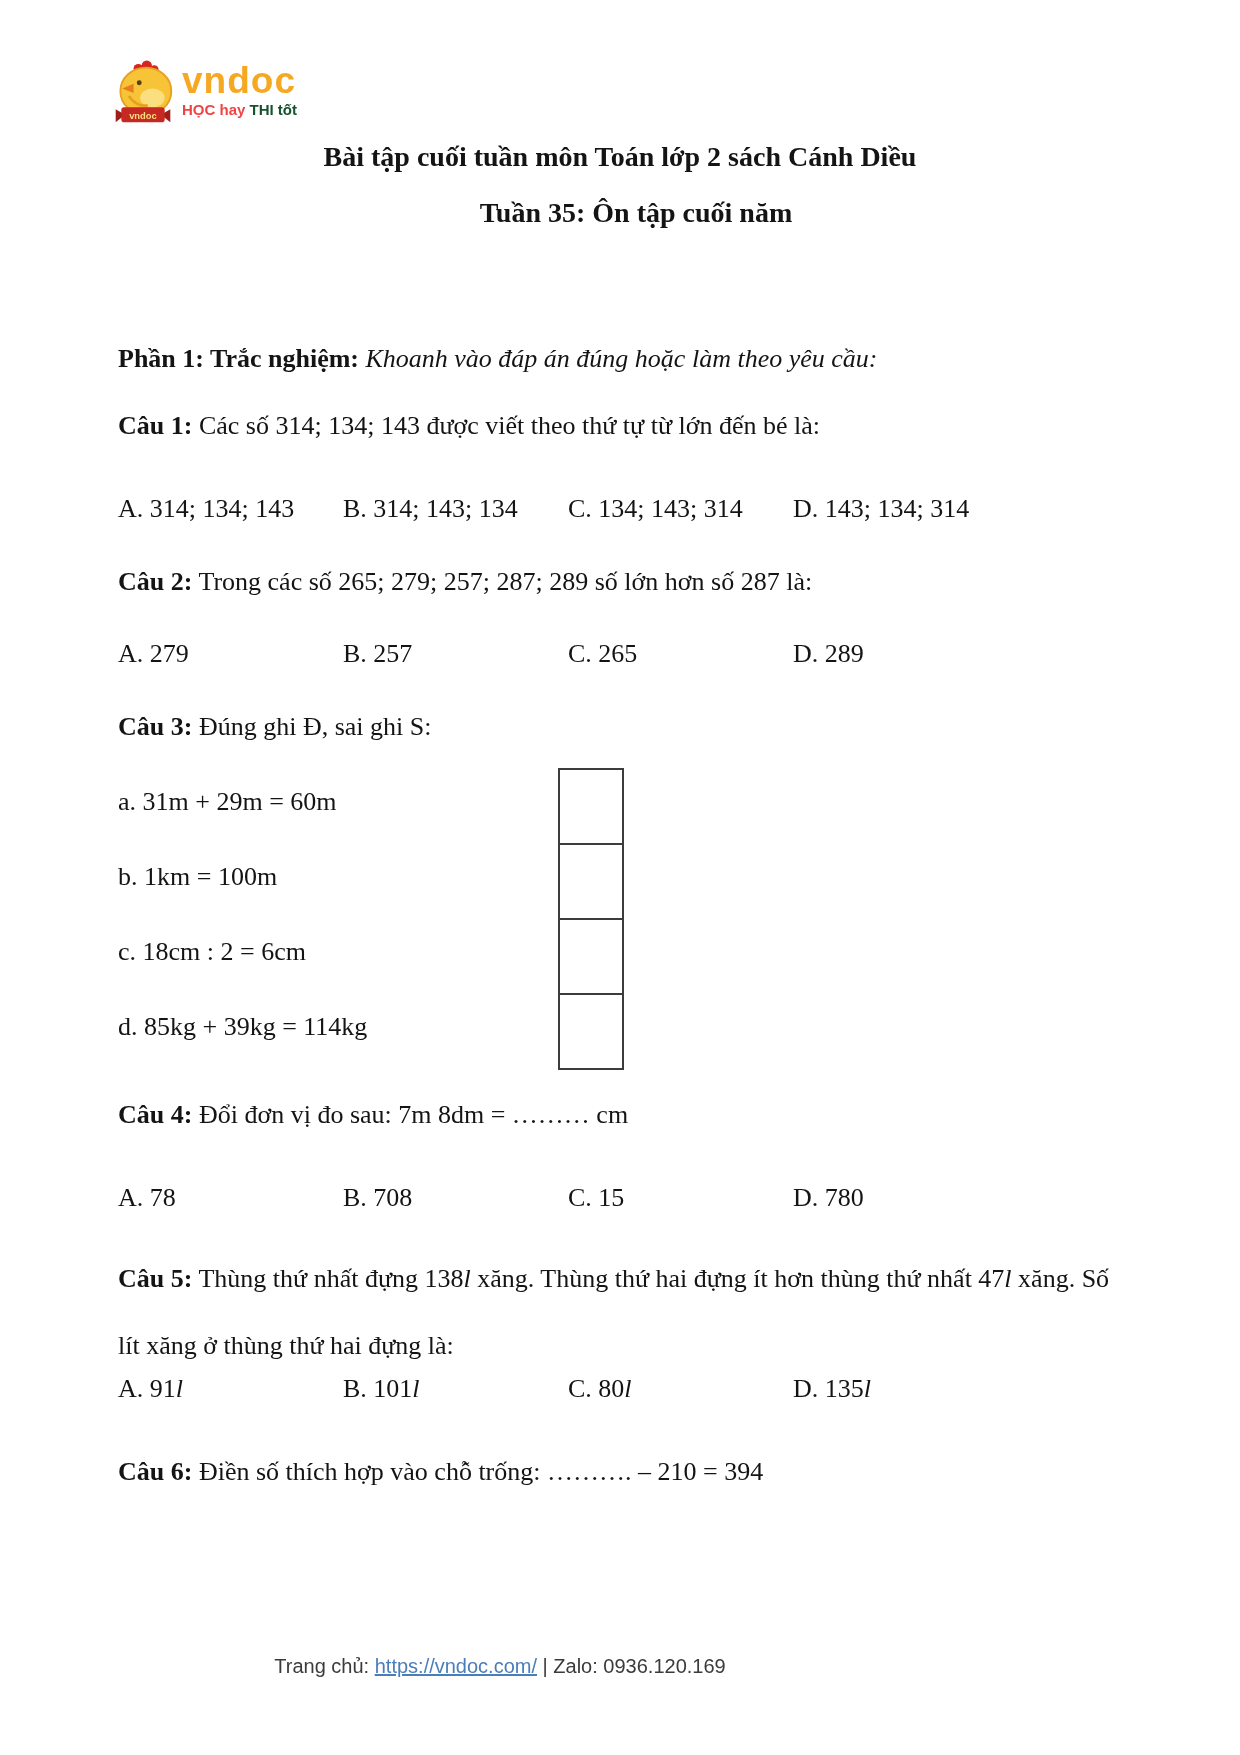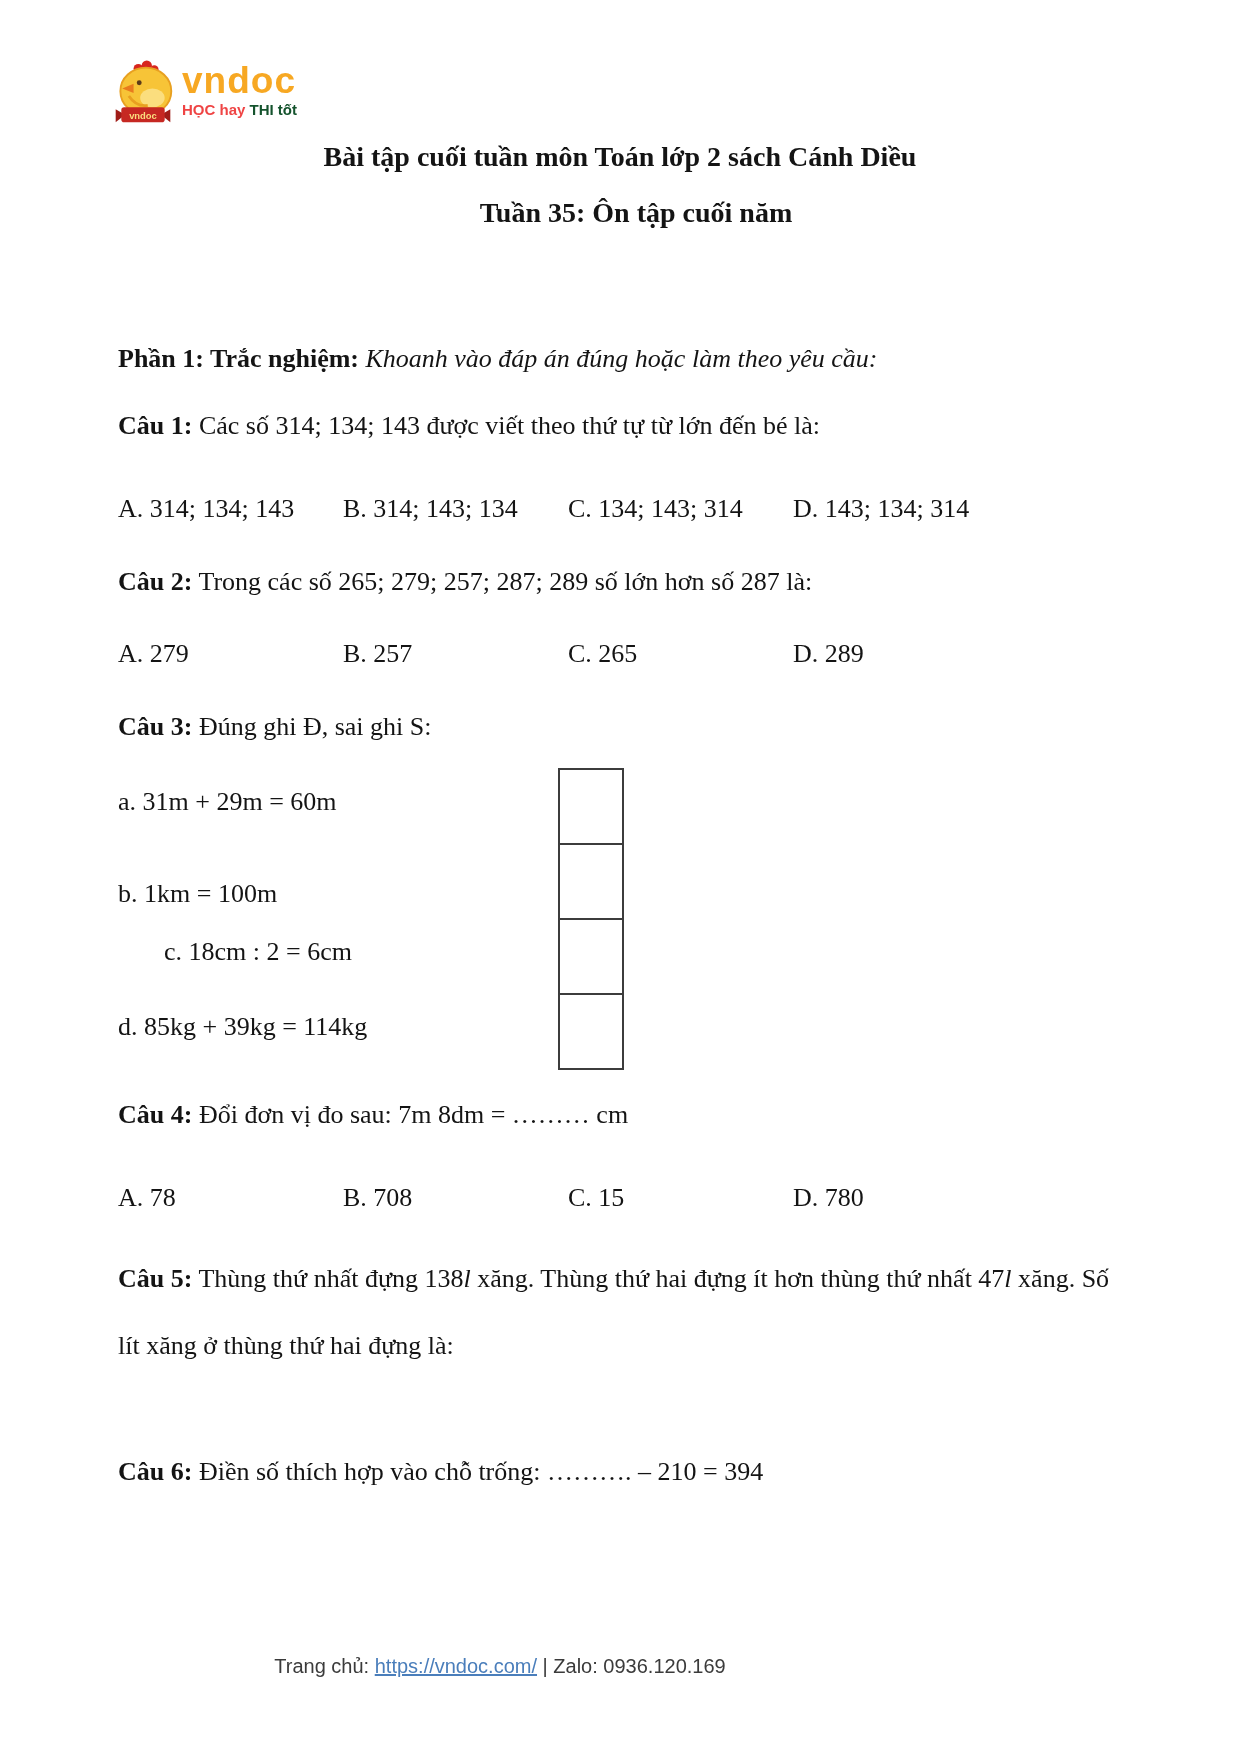--- a/index.html
+++ b/index.html
@@ -29,21 +29,21 @@
 
   
   .title{position:absolute;top:140px;font-size:28px;font-weight:bold;}
   .subtitle{position:absolute;top:196px;font-size:28px;font-weight:bold;padding-left:16px;}
 
   
   .y-part1{top:342px;}
   .y-q1{top:409px;}   .y-q1o{top:492px;}
   .y-q2{top:565px;}   .y-q2o{top:637px;}
   .y-q3{top:710px;}
-  .y-q3a{top:785px;}  .y-q3b{top:860px;margin-top:17px;}  .y-q3c{top:935px;margin-left:46px;}  .y-q3d{top:1010px;}
+  .y-q3a{top:785px;}  .y-q3b{top:860px;}  .y-q3c{top:935px;}  .y-q3d{top:1010px;}
   .y-q4{top:1098px;}  .y-q4o{top:1181px;}
   .y-q5{top:1245px;line-height:67px;}
   .y-q5o{top:1372px;}
   .y-q6{top:1455px;}  .y-q6o{top:1530px;}
 
   
   .optrow{position:absolute;height:33px;}
   .opt{position:absolute;top:0;white-space:nowrap;}
   .opt.c0{left:0;} .opt.c1{left:225px;} .opt.c2{left:450px;} .opt.c3{left:675px;}
 
@@ -150,20 +150,26 @@
     <span class="opt c0"><span>A.</span> <span>78</span></span>
     <span class="opt c1"><span>B.</span> <span>708</span></span>
     <span class="opt c2"><span>C.</span> <span>15</span></span>
     <span class="opt c3"><span>D.</span> <span>780</span></span>
   </div>
 
   <div class="abs y-q5">
     <b>Câu 5:</b>
     <span>Thùng thứ nhất đựng 138</span><i>l</i><span> xăng. Thùng thứ hai đựng ít hơn thùng thứ nhất 47</span><i>l</i><span> xăng. Số lít xăng ở thùng thứ hai đựng là:</span>
   </div>
+  <div class="abs y-q5o optrow">
+    <span class="opt c0"><span>A.</span> <span>91</span><i>l</i></span>
+    <span class="opt c1"><span>B.</span> <span>101</span><i>l</i></span>
+    <span class="opt c2"><span>C.</span> <span>80</span><i>l</i></span>
+    <span class="opt c3"><span>D.</span> <span>135</span><i>l</i></span>
+  </div>
 
   <div class="abs y-q6">
     <b>Câu 6:</b>
     <span>Điền số thích hợp vào chỗ trống: ………. – 210 = 394</span>
   </div>
 
   <div class="footer">
     <span>Trang chủ: </span><a>https://vndoc.com/</a><span> | Zalo: 0936.120.169</span>
   </div>
 

